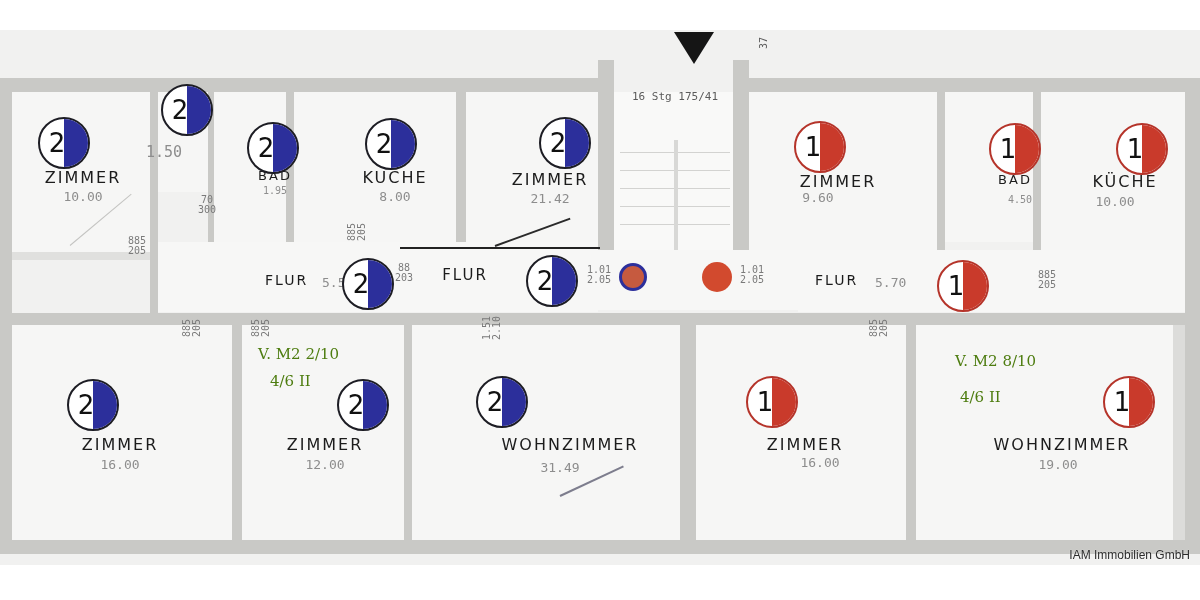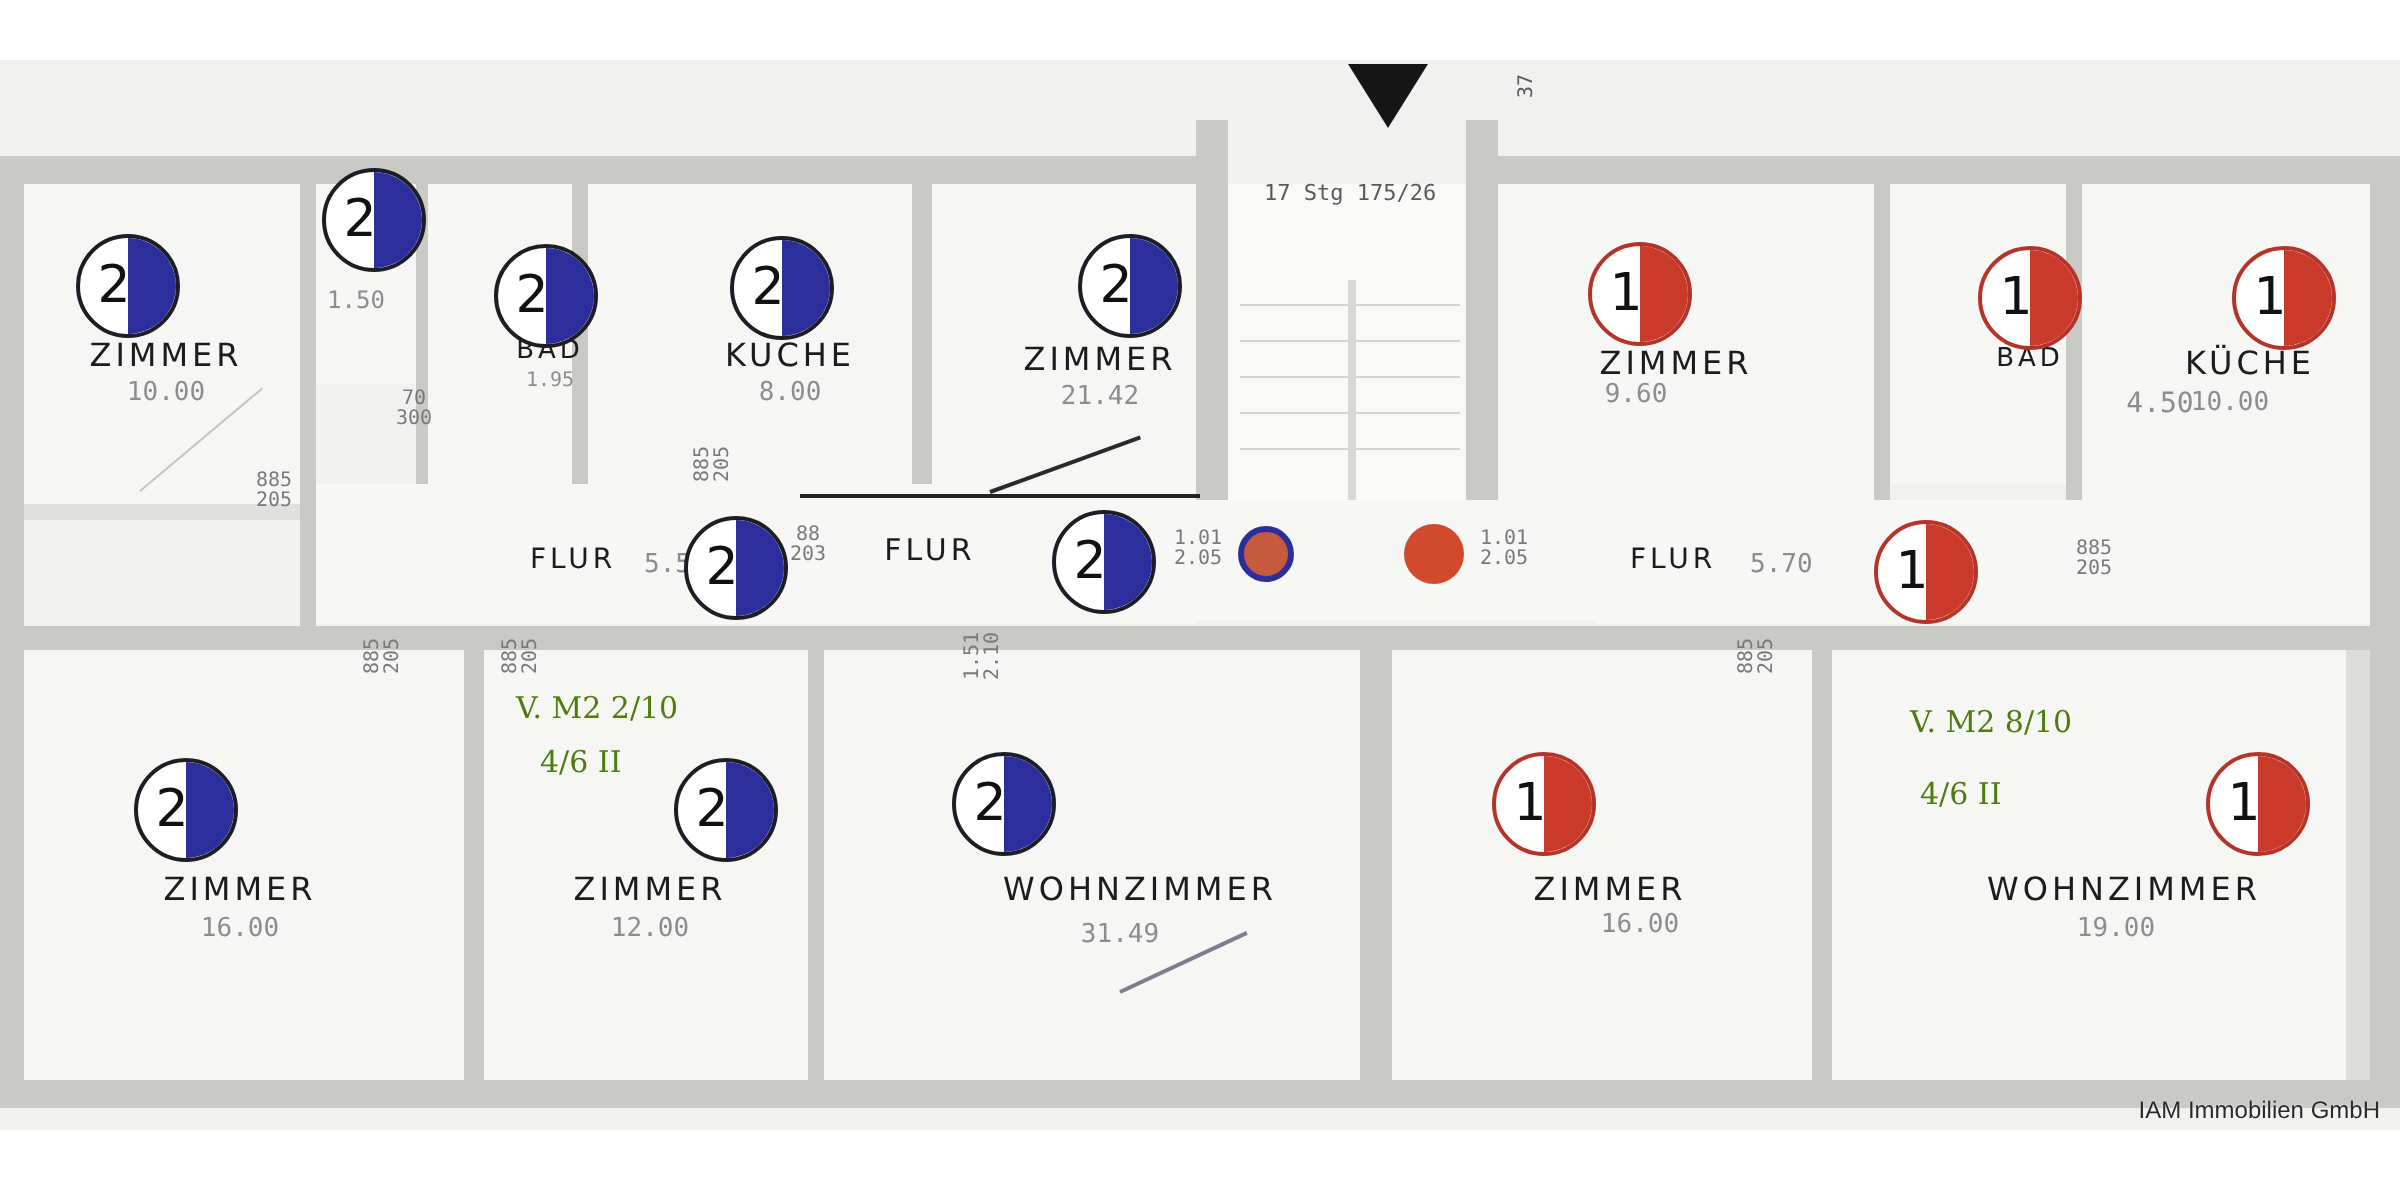--- a/index.html
+++ b/index.html
@@ -123,37 +123,37 @@
   <div class="room" style="left:916px;top:295px;width:257px;height:215px"></div>
   <div class="wall" style="left:1173px;top:295px;width:12px;height:215px;background:#dcdcda"></div>
 
   <div class="door-line" style="left:70px;top:215px;width:80px;transform:rotate(-40deg);background:#c4c4c2;height:1px"></div>
   <div class="door-line" style="left:495px;top:215px;width:80px;transform:rotate(-20deg)"></div>
   <div class="door-line" style="left:560px;top:465px;width:70px;transform:rotate(-25deg);background:#7d7d8d"></div>
   <div class="door-line" style="left:400px;top:217px;width:200px;height:2px;background:#222"></div>
 </div>
 
 <div class="arrow" style="left:674px;top:32px"></div>
-<div class="dim" style="left:632px;top:92px;font-size:11px;color:#5a5a5a">17 Stg 175/26</div>
+<div class="dim" style="left:632px;top:92px;font-size:11px;color:#5a5a5a">16 Stg 175/41</div>
 <div class="dim" style="left:758px;top:38px;font-size:10px;color:#5a5a5a;transform:rotate(-90deg)">37</div>
 
 <div class="label" style="left:83px;top:168px">ZIMMER</div>
 <div class="area" style="left:83px;top:189px">10.00</div>
 <div class="area" style="left:178px;top:122px;font-size:10px;color:#999;letter-spacing:1px">WC</div>
-<div class="area" style="left:178px;top:143px;font-size:12px">1.50</div>
+<div class="area" style="left:164px;top:143px;font-size:15px">1.50</div>
 <div class="label" style="left:275px;top:168px;font-size:13px">BAD</div>
 <div class="area" style="left:275px;top:185px;font-size:10px">1.95</div>
 <div class="label" style="left:395px;top:168px">KUCHE</div>
 <div class="area" style="left:395px;top:189px">8.00</div>
 <div class="label" style="left:550px;top:170px">ZIMMER</div>
 <div class="area" style="left:550px;top:191px">21.42</div>
 <div class="label" style="left:838px;top:172px">ZIMMER</div>
 <div class="area" style="left:818px;top:190px">9.60</div>
 <div class="label" style="left:1015px;top:172px;font-size:13px">BAD</div>
-<div class="area" style="left:1080px;top:194px;font-size:14px">4.50</div>
+<div class="area" style="left:1020px;top:194px;font-size:10px">4.50</div>
 <div class="label" style="left:1125px;top:172px">KÜCHE</div>
 <div class="area" style="left:1115px;top:194px">10.00</div>
 
 <div class="label" style="left:265px;top:272px;font-size:14px;transform:none">FLUR</div>
 <div class="area" style="left:322px;top:275px;transform:none">5.50</div>
 <div class="label" style="left:465px;top:266px;font-size:15px">FLUR</div>
 <div class="label" style="left:815px;top:272px;font-size:14px;transform:none">FLUR</div>
 <div class="area" style="left:875px;top:275px;transform:none">5.70</div>
 
 <div class="label" style="left:120px;top:435px">ZIMMER</div>

